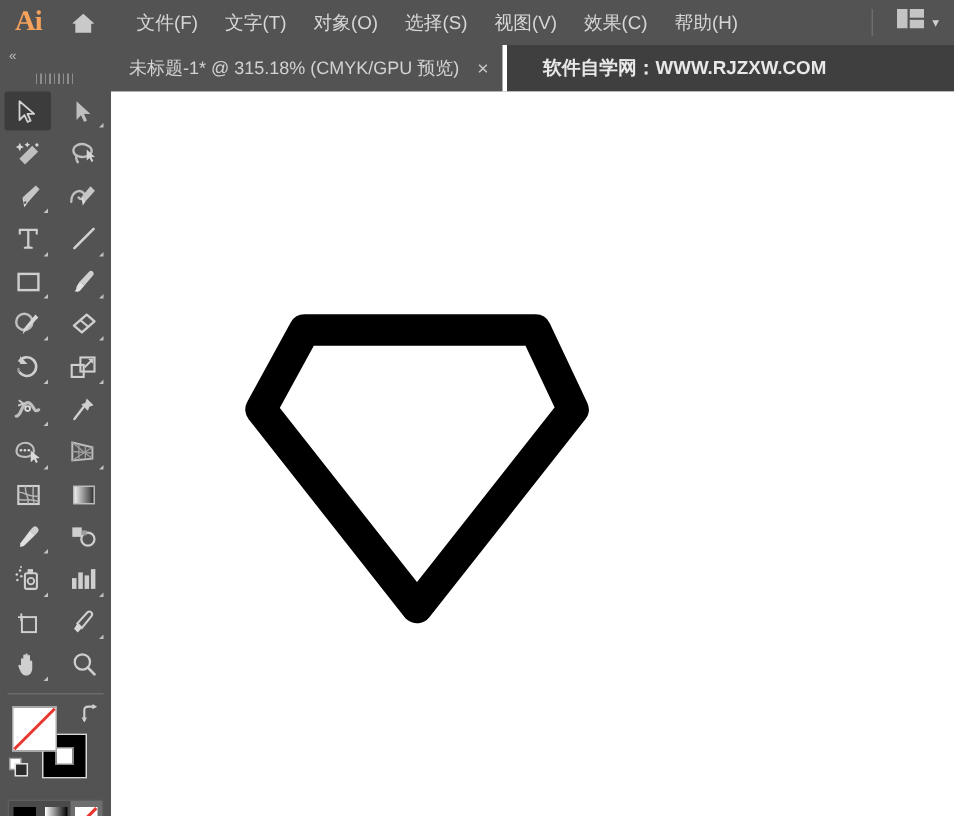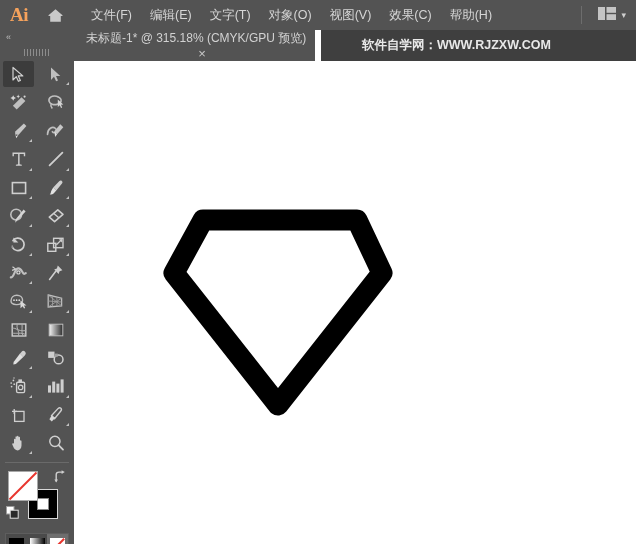--- a/index.html
+++ b/index.html
@@ -72,22 +72,21 @@
     position: absolute; left: 0; top: 30px;
     width: 636px; height: 31px;
     background: #3f3f3f;
   }
   #tab-doc {
     position: absolute; left: 74px; top: 0;
     height: 31px;
     background: #535353;
     display: flex; align-items: center;
     padding: 0 9px 0 12px;
-    border-right: 6px solid #ffffff;
-    flex-direction: column;
+    border-right: 3px solid #ffffff;
   }
   #tab-title {
     color: #d2d2d2;
     font-size: 12px;
     white-space: nowrap;
   }
   #tab-close {
     color: #c9c9c9;
     font-size: 13px;
     margin-left: 12px;
@@ -255,23 +254,23 @@
 
   <div id="menubar">
     <div id="ai-logo">Ai</div>
     <div id="home-btn">
       <svg width="19" height="19" viewBox="0 0 19 19">
         <path d="M2.5 9.3 L9.5 3.2 L16.5 9.3 L16.5 9.9 L14.8 9.9 L14.8 15.8 L4.2 15.8 L4.2 9.9 L2.5 9.9 Z" fill="#c9c9c9"></path>
       </svg>
     </div>
     <div id="menu-items">
       <div class="menu-item">文件(F)</div>
-      <div class="menu-item">编辑(E)</div>
       <div class="menu-item">文字(T)</div>
       <div class="menu-item">对象(O)</div>
+      <div class="menu-item">选择(S)</div>
       <div class="menu-item">视图(V)</div>
       <div class="menu-item">效果(C)</div>
       <div class="menu-item">帮助(H)</div>
     </div>
     <div id="menubar-right">
       <div id="menu-divider"></div>
       <div id="workspace-switch">
         <span>
           <svg width="18" height="13" viewBox="0 0 18 13">
             <rect x="0" y="0" width="7" height="13" fill="#c4c4c4"></rect>

